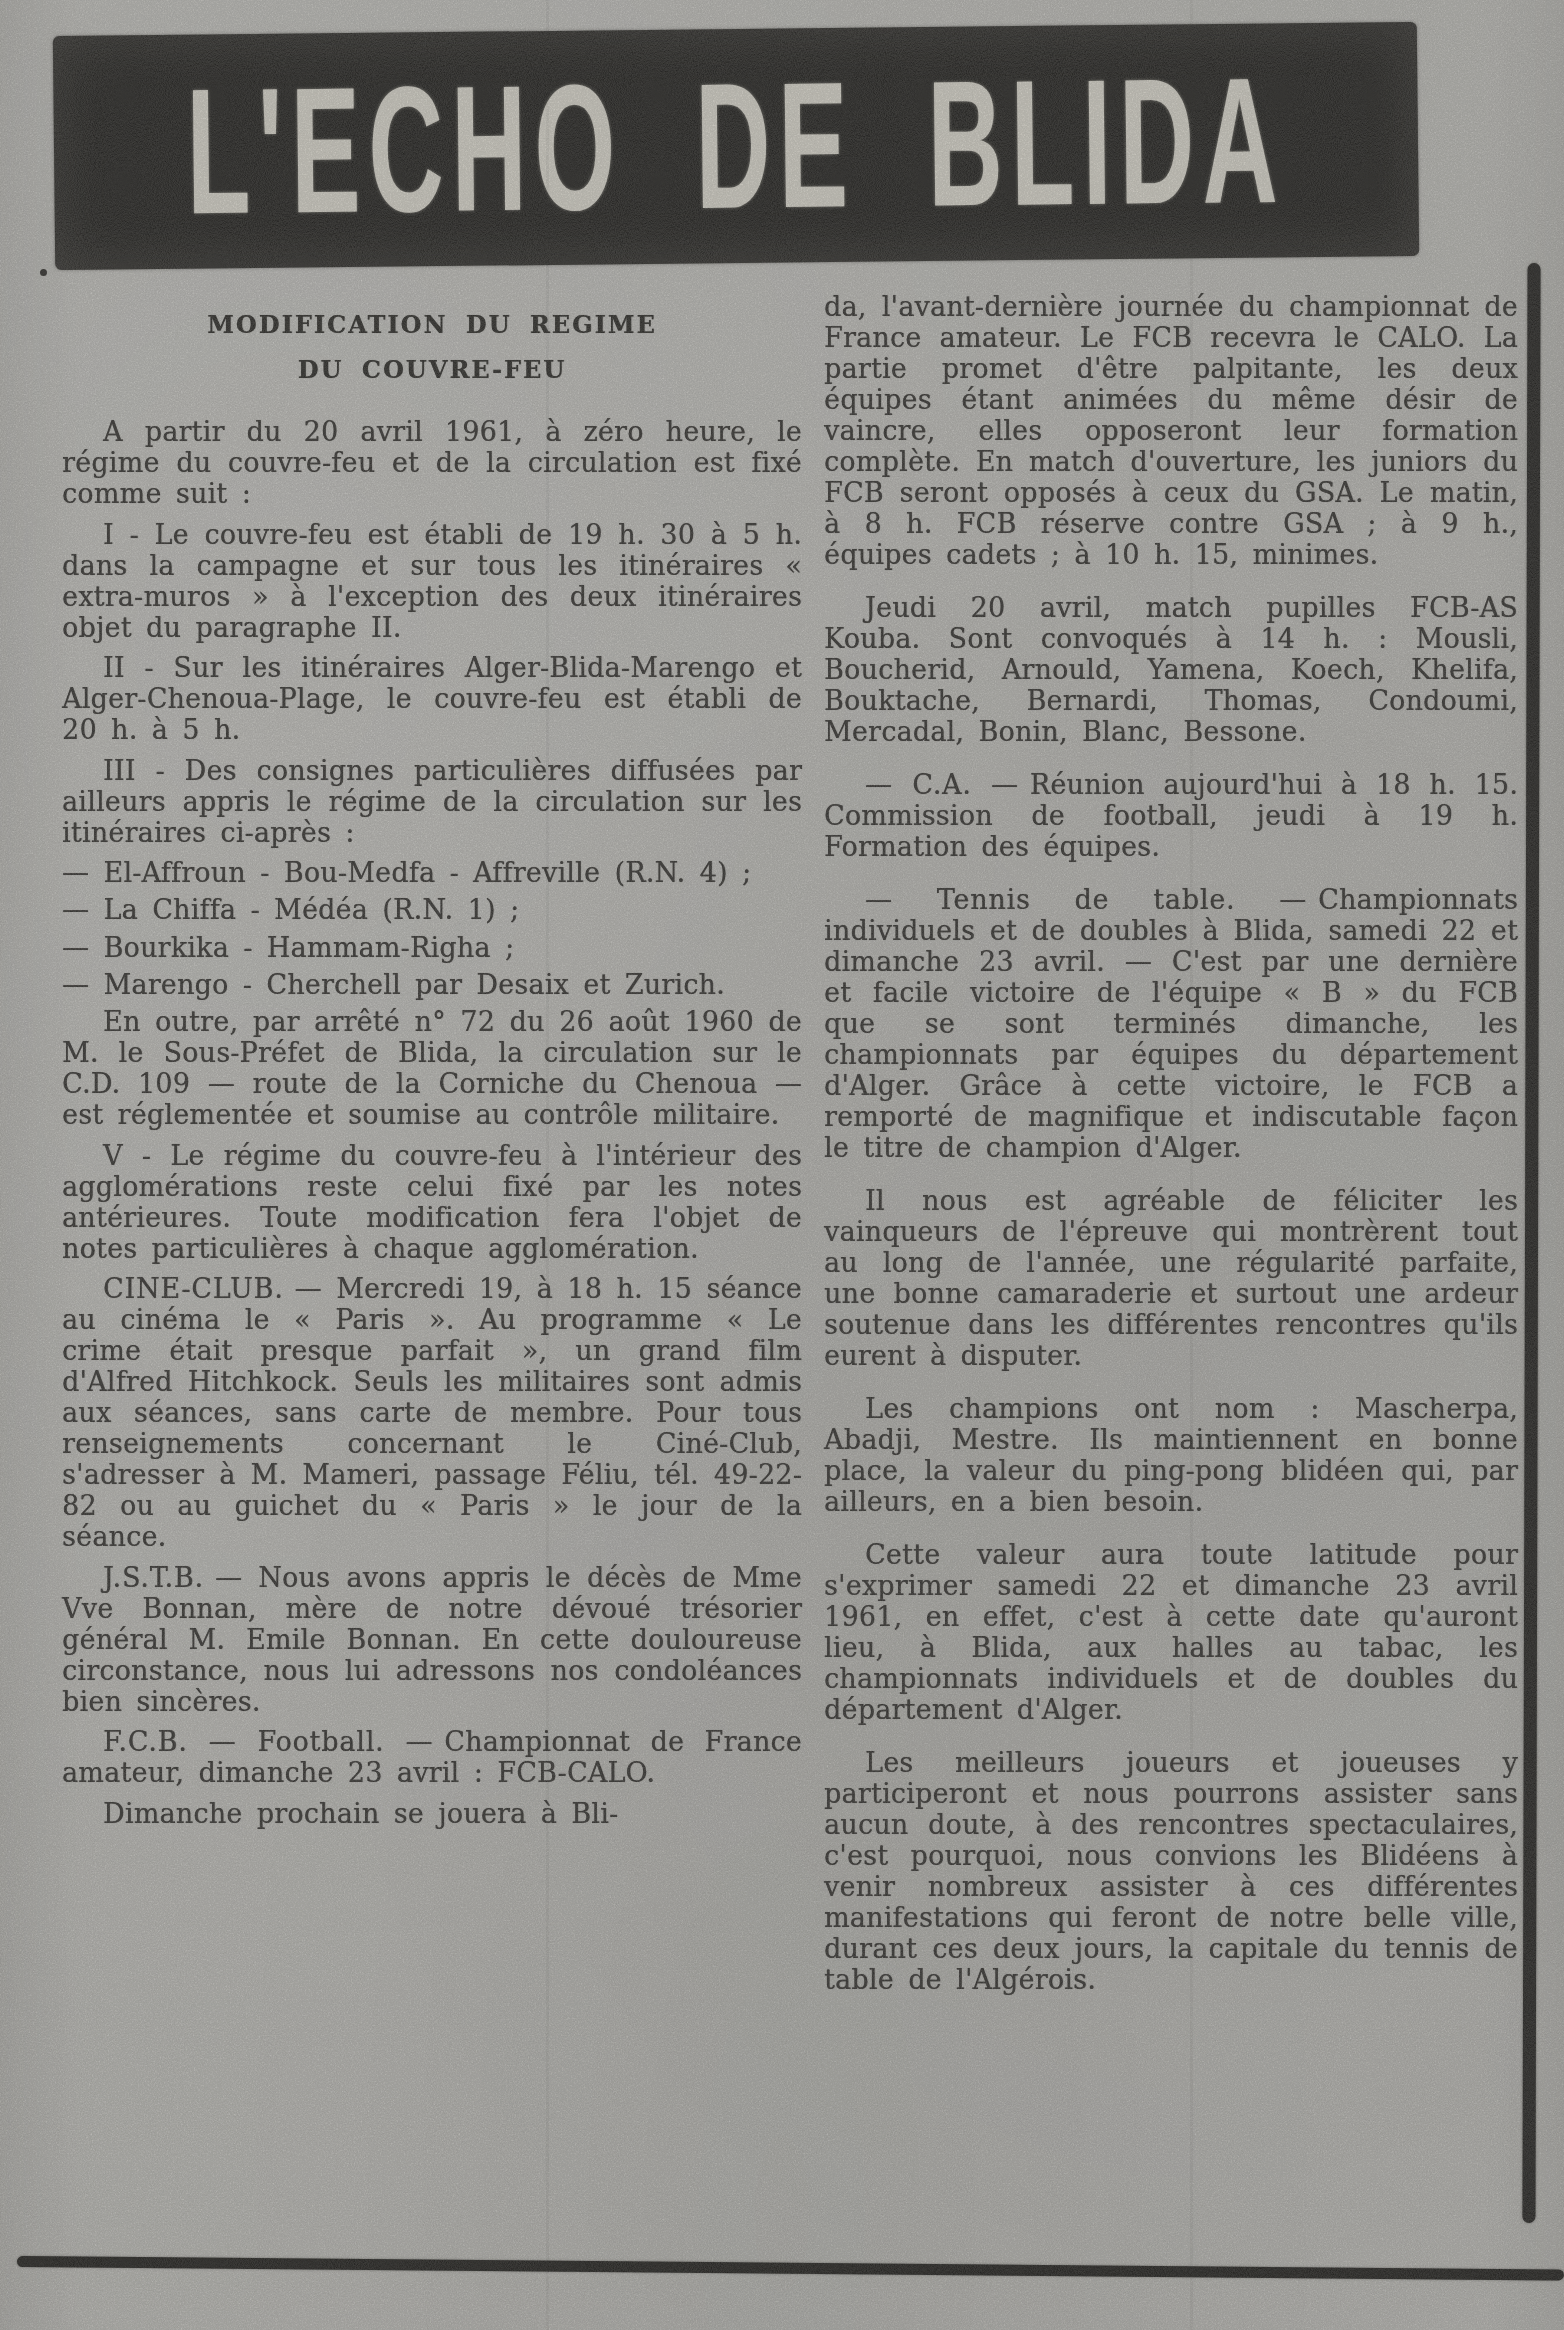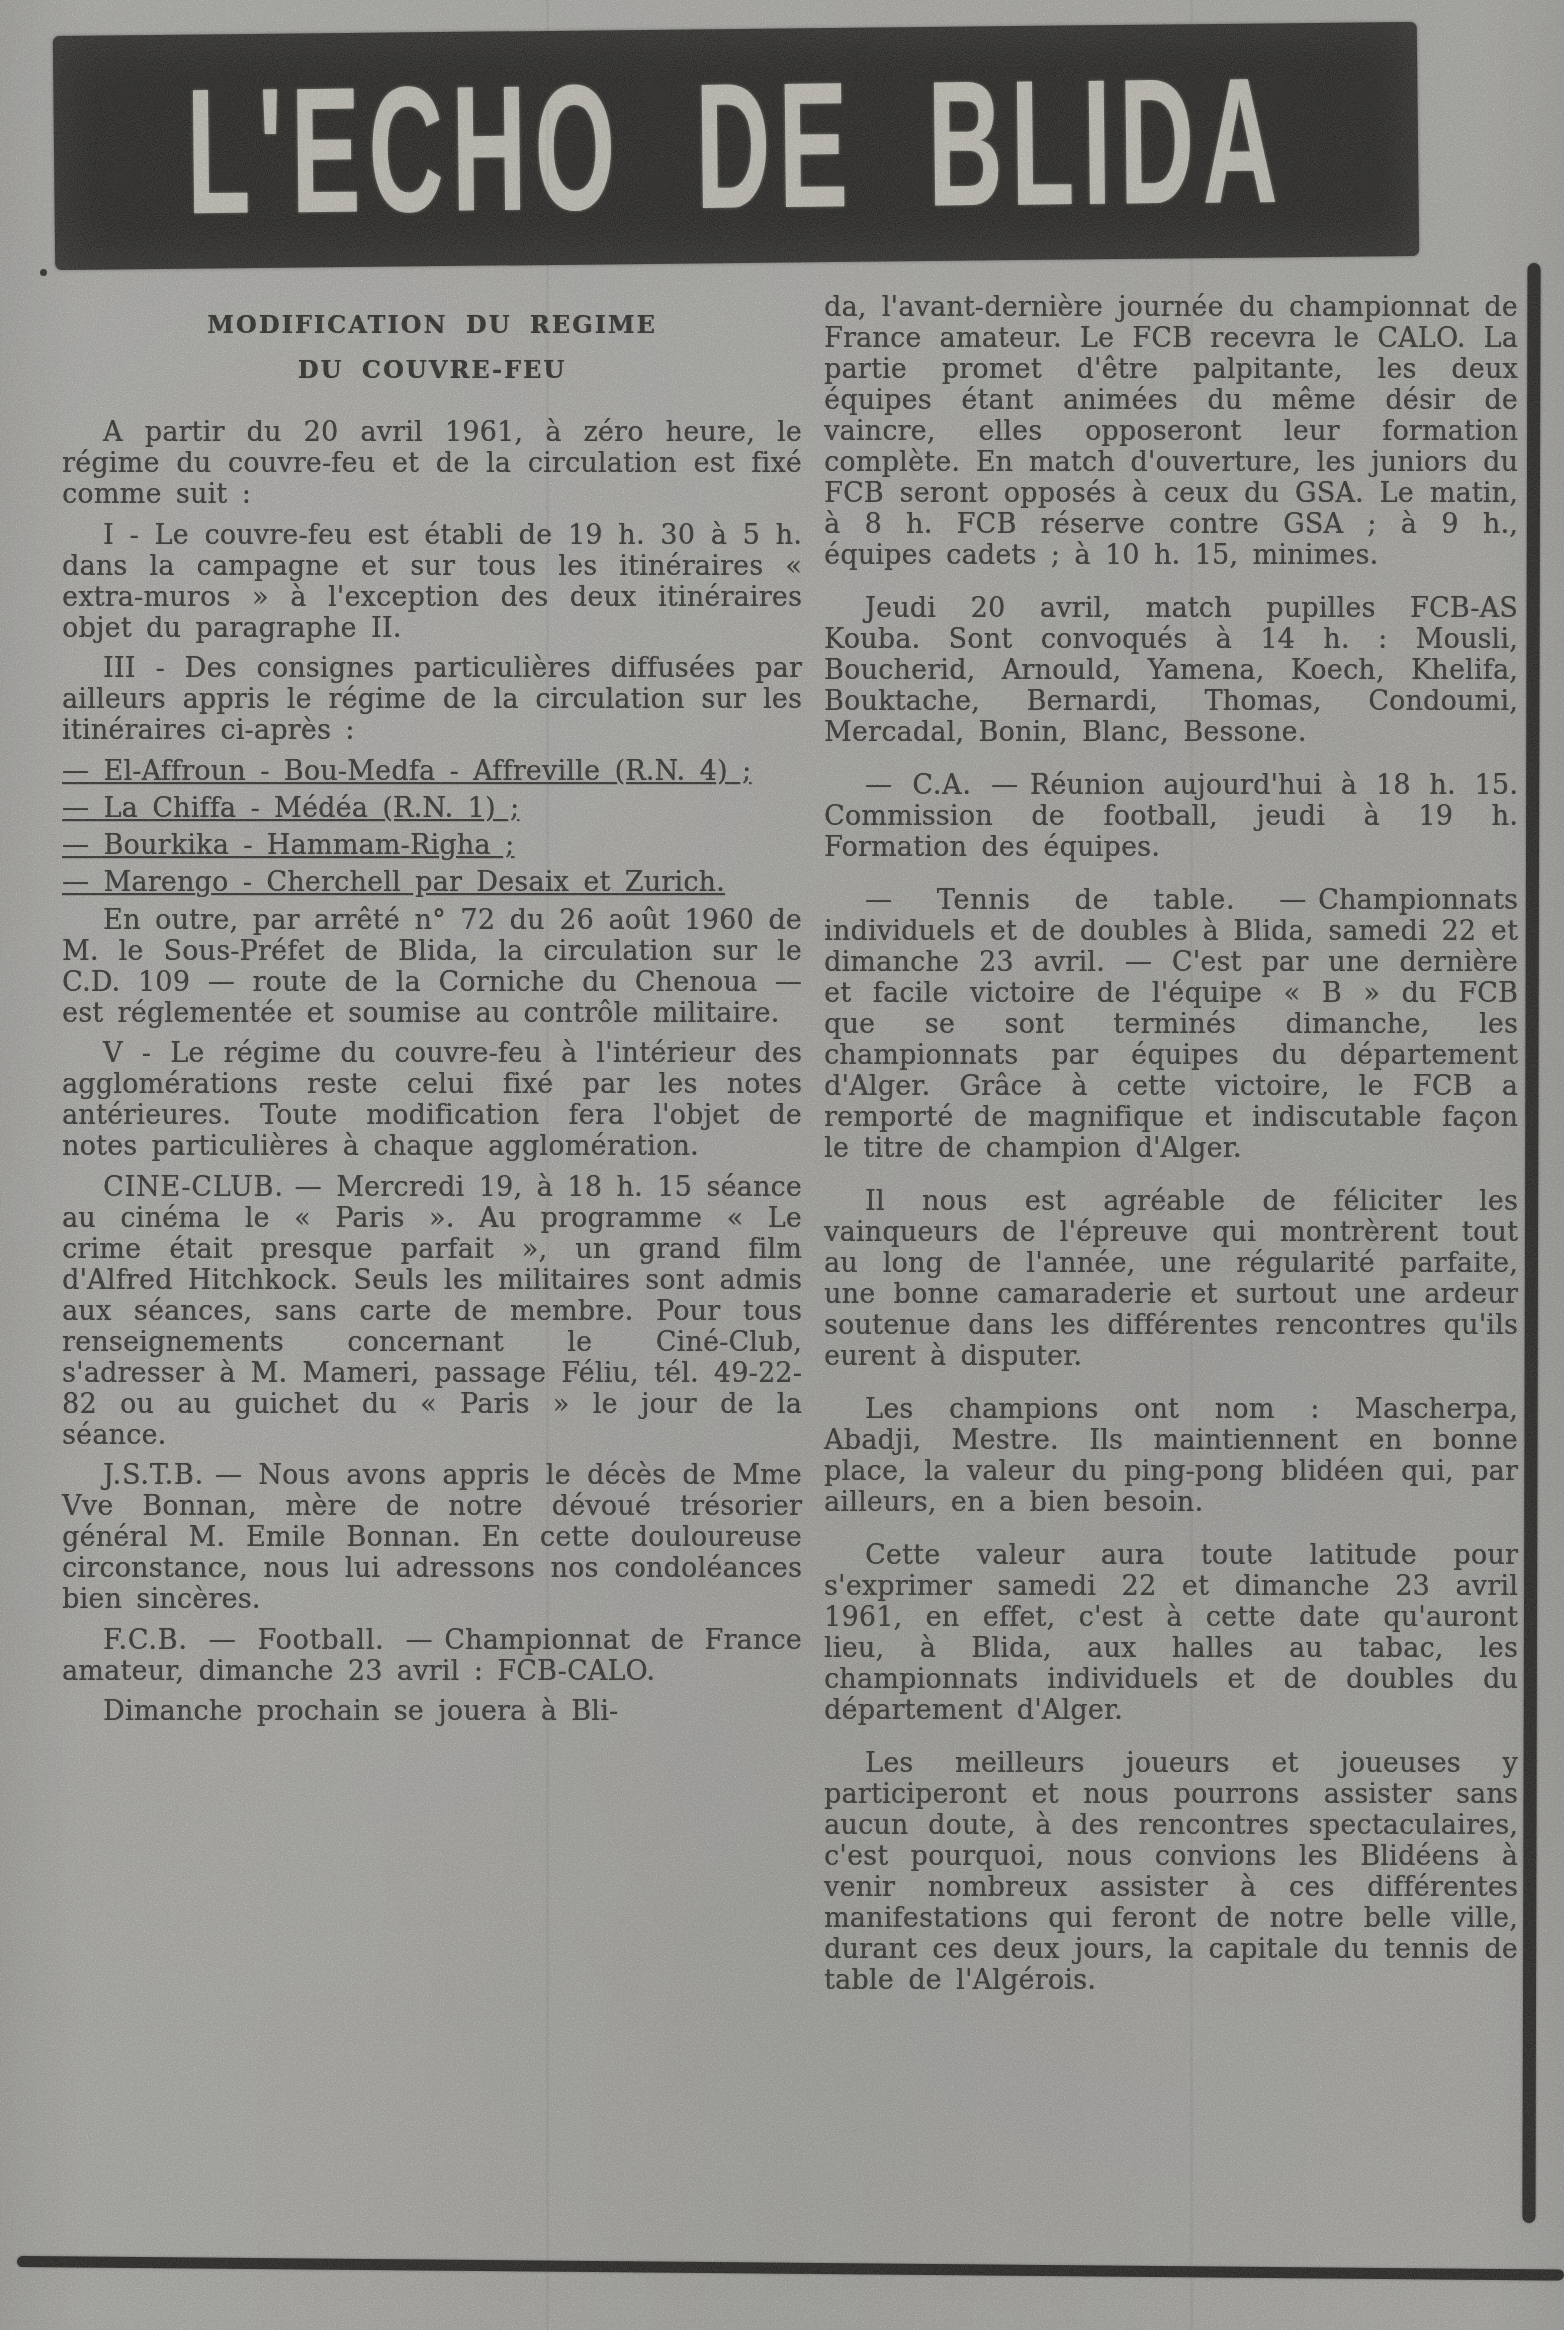--- a/index.html
+++ b/index.html
@@ -42,21 +42,21 @@
   }
   .col-left{left:62px;top:294px;width:740px;}
   .col-right{left:824px;top:291px;width:694px;}
 
   h2.article-heading{
     font-size:24px;line-height:45px;font-weight:bold;text-align:center;
     letter-spacing:2px;word-spacing:8px;margin:8px 0 24px 0;color:#21201d;
   }
   .col p{margin:0 0 9.5px 0;text-indent:41px;}
   .col p.no-indent{text-indent:0;}
-  .col p.route{text-indent:-47px;padding-left:47px;margin:0 0 6.3px 0;text-decoration:underline;}
+  .col p.route{text-indent:-47px;padding-left:47px;margin:0 0 6.3px 0;}
   .col p.gap{margin-bottom:22px;}
   .lead{font-weight:normal;margin-right:11px;letter-spacing:0.8px;}
 
   
   .vrule{position:absolute;left:1525px;top:263px;width:13.4px;height:1960px;
     background:#191816;border-radius:7.1px;transform:rotate(0.15deg);
     box-shadow:0 0 2.4px rgba(25,23,20,0.6);}
   .hrule{position:absolute;left:17.4px;top:2256px;width:1547px;height:11px;
     background:#161513;border-radius:5.5px;transform:rotate(0.5deg);
     transform-origin:left center;box-shadow:0 0 2.4px rgba(25,23,20,0.5);}
@@ -71,20 +71,21 @@
 <div class="banner">
   <div class="title">L'ECHO DE BLIDA</div>
 </div>
 <div class="ink-dot"></div>
 
 <div class="col col-left">
   <h2 class="article-heading"><span>MODIFICATION DU REGIME</span><br><span>DU COUVRE-FEU</span></h2>
 
   <p>A partir du 20 avril 1961, à zéro heure, le régime du couvre-feu et de la circulation est fixé comme suit :</p>
   <p>I - Le couvre-feu est établi de 19 h. 30 à 5 h. dans la campagne et sur tous les itinéraires « extra-muros » à l'exception des deux itinéraires objet du paragraphe II.</p>
+  <p>II - Sur les itinéraires Alger-Blida-Marengo et Alger-Chenoua-Plage, le couvre-feu est établi de 20 h. à 5 h.</p>
   <p>III - Des consignes particulières diffusées par ailleurs appris le régime de la circulation sur les itinéraires ci-après :</p>
 
   <p class="route">— El-Affroun - Bou-Medfa - Affreville (R.N. 4) ;</p>
   <p class="route">— La Chiffa - Médéa (R.N. 1) ;</p>
   <p class="route">— Bourkika - Hammam-Righa ;</p>
   <p class="route">— Marengo - Cherchell par Desaix et Zurich.</p>
 
   <p>En outre, par arrêté n° 72 du 26 août 1960 de M. le Sous-Préfet de Blida, la circulation sur le C.D. 109 — route de la Corniche du Chenoua — est réglementée et soumise au contrôle militaire.</p>
   <p>V - Le régime du couvre-feu à l'intérieur des agglomérations reste celui fixé par les notes antérieures. Toute modification fera l'objet de notes particulières à chaque agglomération.</p>
 

